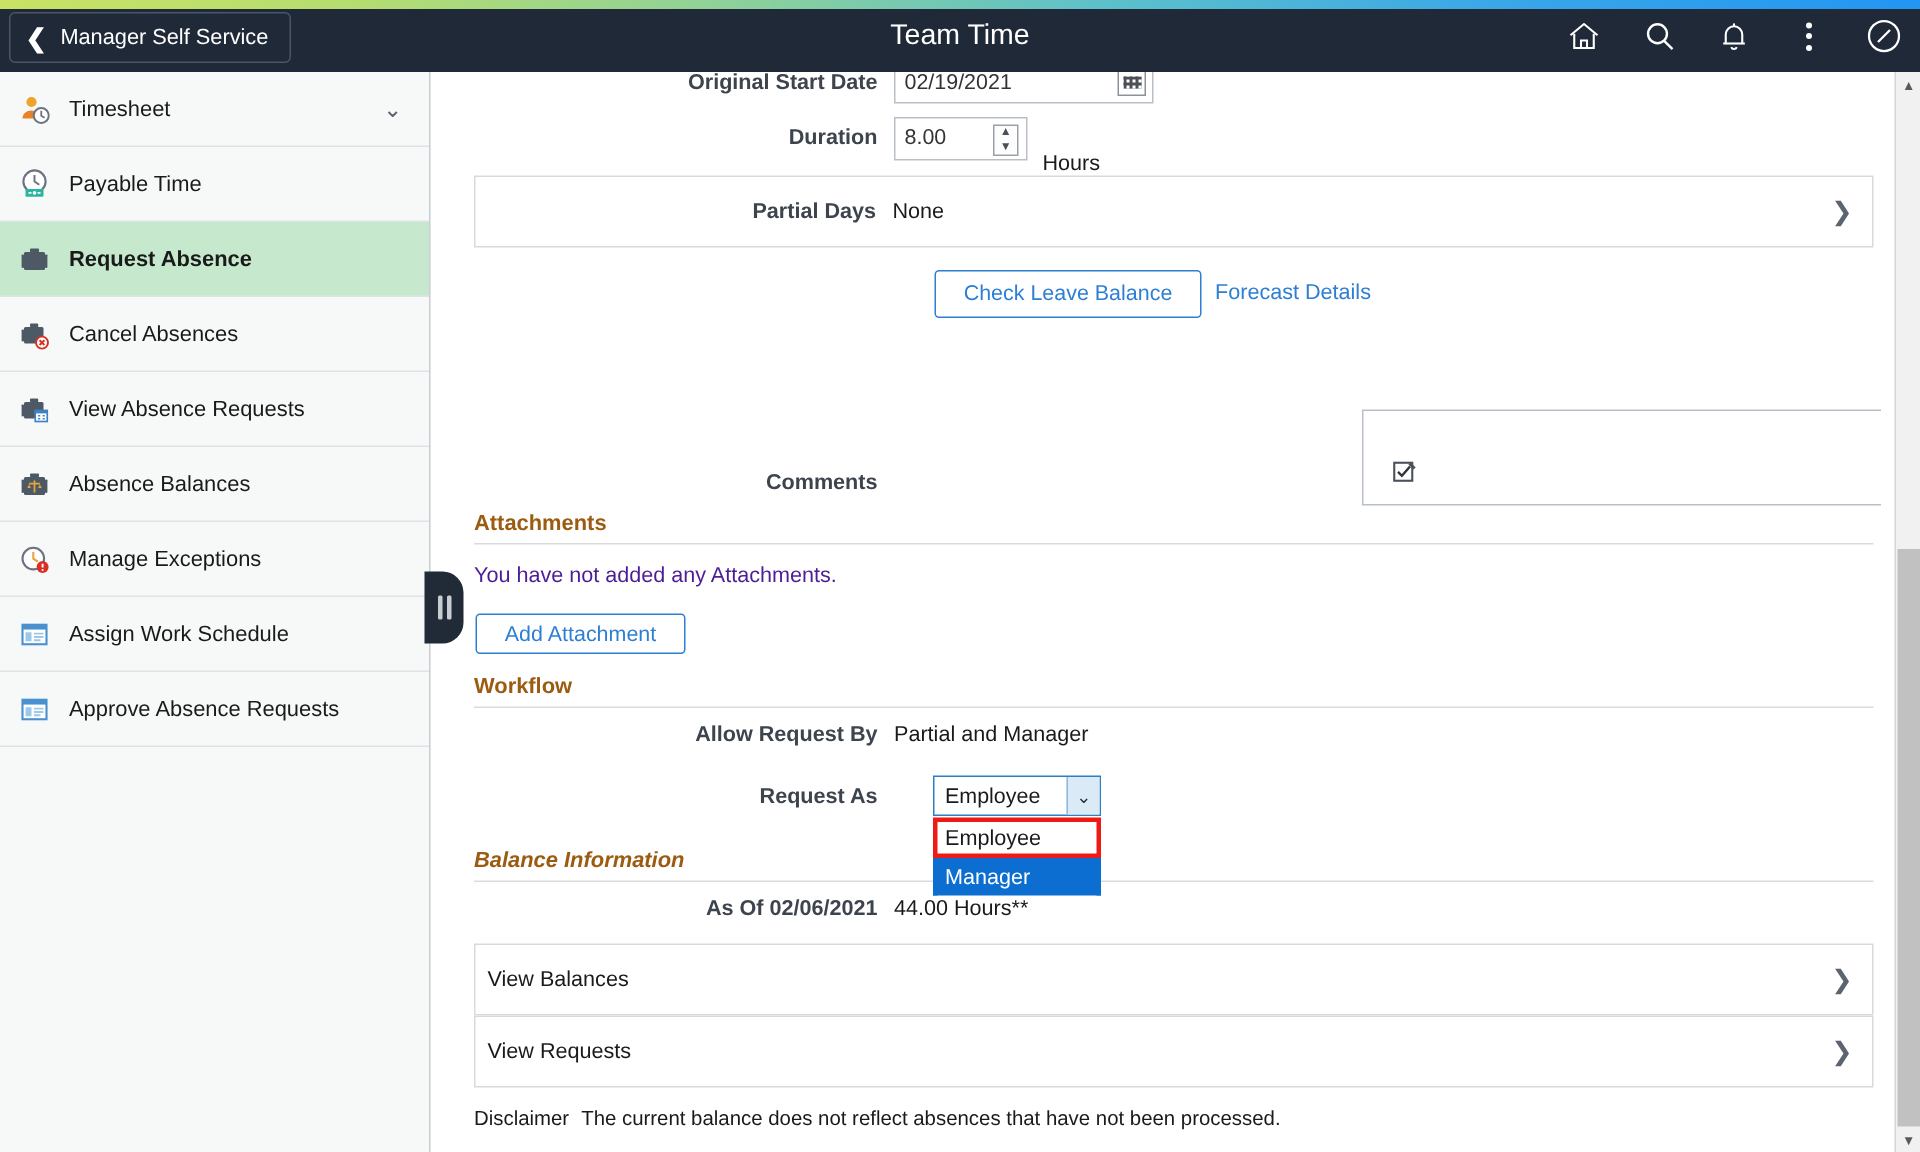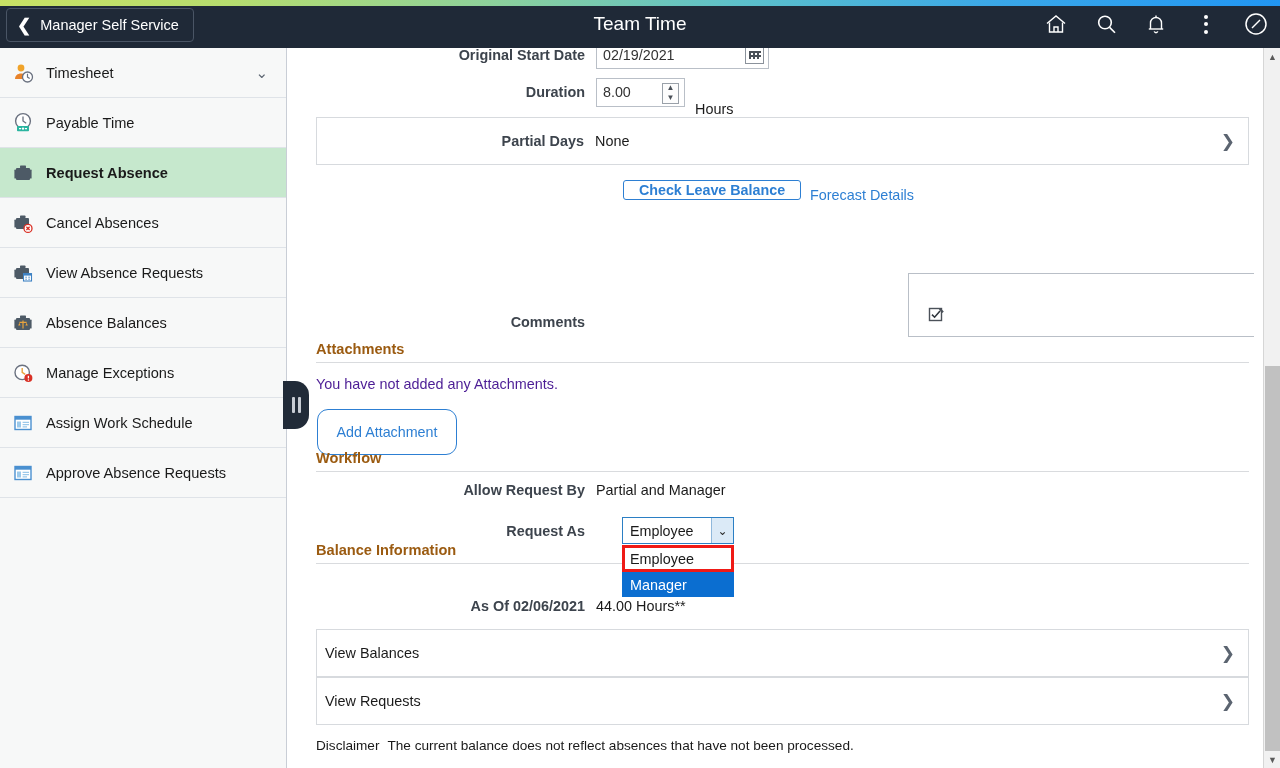--- a/index.html
+++ b/index.html
@@ -426,53 +426,53 @@
     </div>
     <div class="val" style="margin-left:10px;margin-top:34px;">Hours</div>
   </div>
 
   <div class="card" style="top:69px; height:48px;">
     <div class="lbl" style="width:278px;">Partial Days</div>
     <div class="val">None</div>
     <span class="card-chev">❯</span>
   </div>
 
-  <div class="btn-outline" style="position:absolute; left:335px; top:132px; width:178px; height:20px;font-weight:bold;">
+  <div class="btn-outline" style="position:absolute; left:335px; top:132px; width:178px; height:32px;">
     <span>Check Leave Balance</span>
   </div>
   <div class="link" style="position:absolute; left:522px; top:139px;">Forecast Details</div>
 
   <div class="lbl" style="position:absolute; left:0; top:266px; width:308px;">Comments</div>
   <div id="comments-box">
     
   </div>
   <div class="spellicon" style="position:absolute; left:640px; top:258px;">
     <svg width="18" height="18" viewBox="0 0 18 18" fill="none">
       <rect x="1.5" y="2.5" width="12" height="12" stroke="#4b5159" stroke-width="1.4" fill="#fff"></rect>
       <path d="M4 8.6l2.6 2.6 5.4-6.2" stroke="#2f353c" stroke-width="1.6"></path>
       <path d="M12.4 2.2l3.4 3.4-1.5 1.4-3.4-3.4z" fill="#4b5159"></path>
     </svg>
   </div>
 
   <div class="section-h" style="top:293px;">Attachments</div>
   <div style="position:absolute; left:28px; top:328px; font-size:14.4px; color:#4c1d95;">You have not added any Attachments.</div>
-  <div class="btn-outline" style="position:absolute; left:29px; top:361px; width:140px; height:46px;border-radius:11px;">
+  <div class="btn-outline" style="position:absolute; left:29px; top:361px; width:140px; height:27px;">
     <span>Add Attachment</span>
   </div>
 
   <div class="section-h" style="top:402px;">Workflow</div>
 
   <div class="row" style="top:434px;">
     <div class="lbl">Allow Request By</div>
     <div class="val">Partial and Manager</div>
   </div>
 
   <div class="lbl" style="position:absolute; left:0; top:475px; width:308px;">Request As</div>
 
-  <div class="section-h" style="top:494px;">Balance Information</div>
+  <div class="section-h" style="top:518px;font-style:italic;">Balance Information</div>
 
   <div class="row" style="top:550px;">
     <div class="lbl">As Of 02/06/2021</div>
     <div class="val">44.00 Hours**</div>
   </div>
 
   <div class="card" style="top:581px; height:48px; padding-left:8px;">
     <span class="val">View Balances</span>
     <span class="card-chev">❯</span>
   </div>

